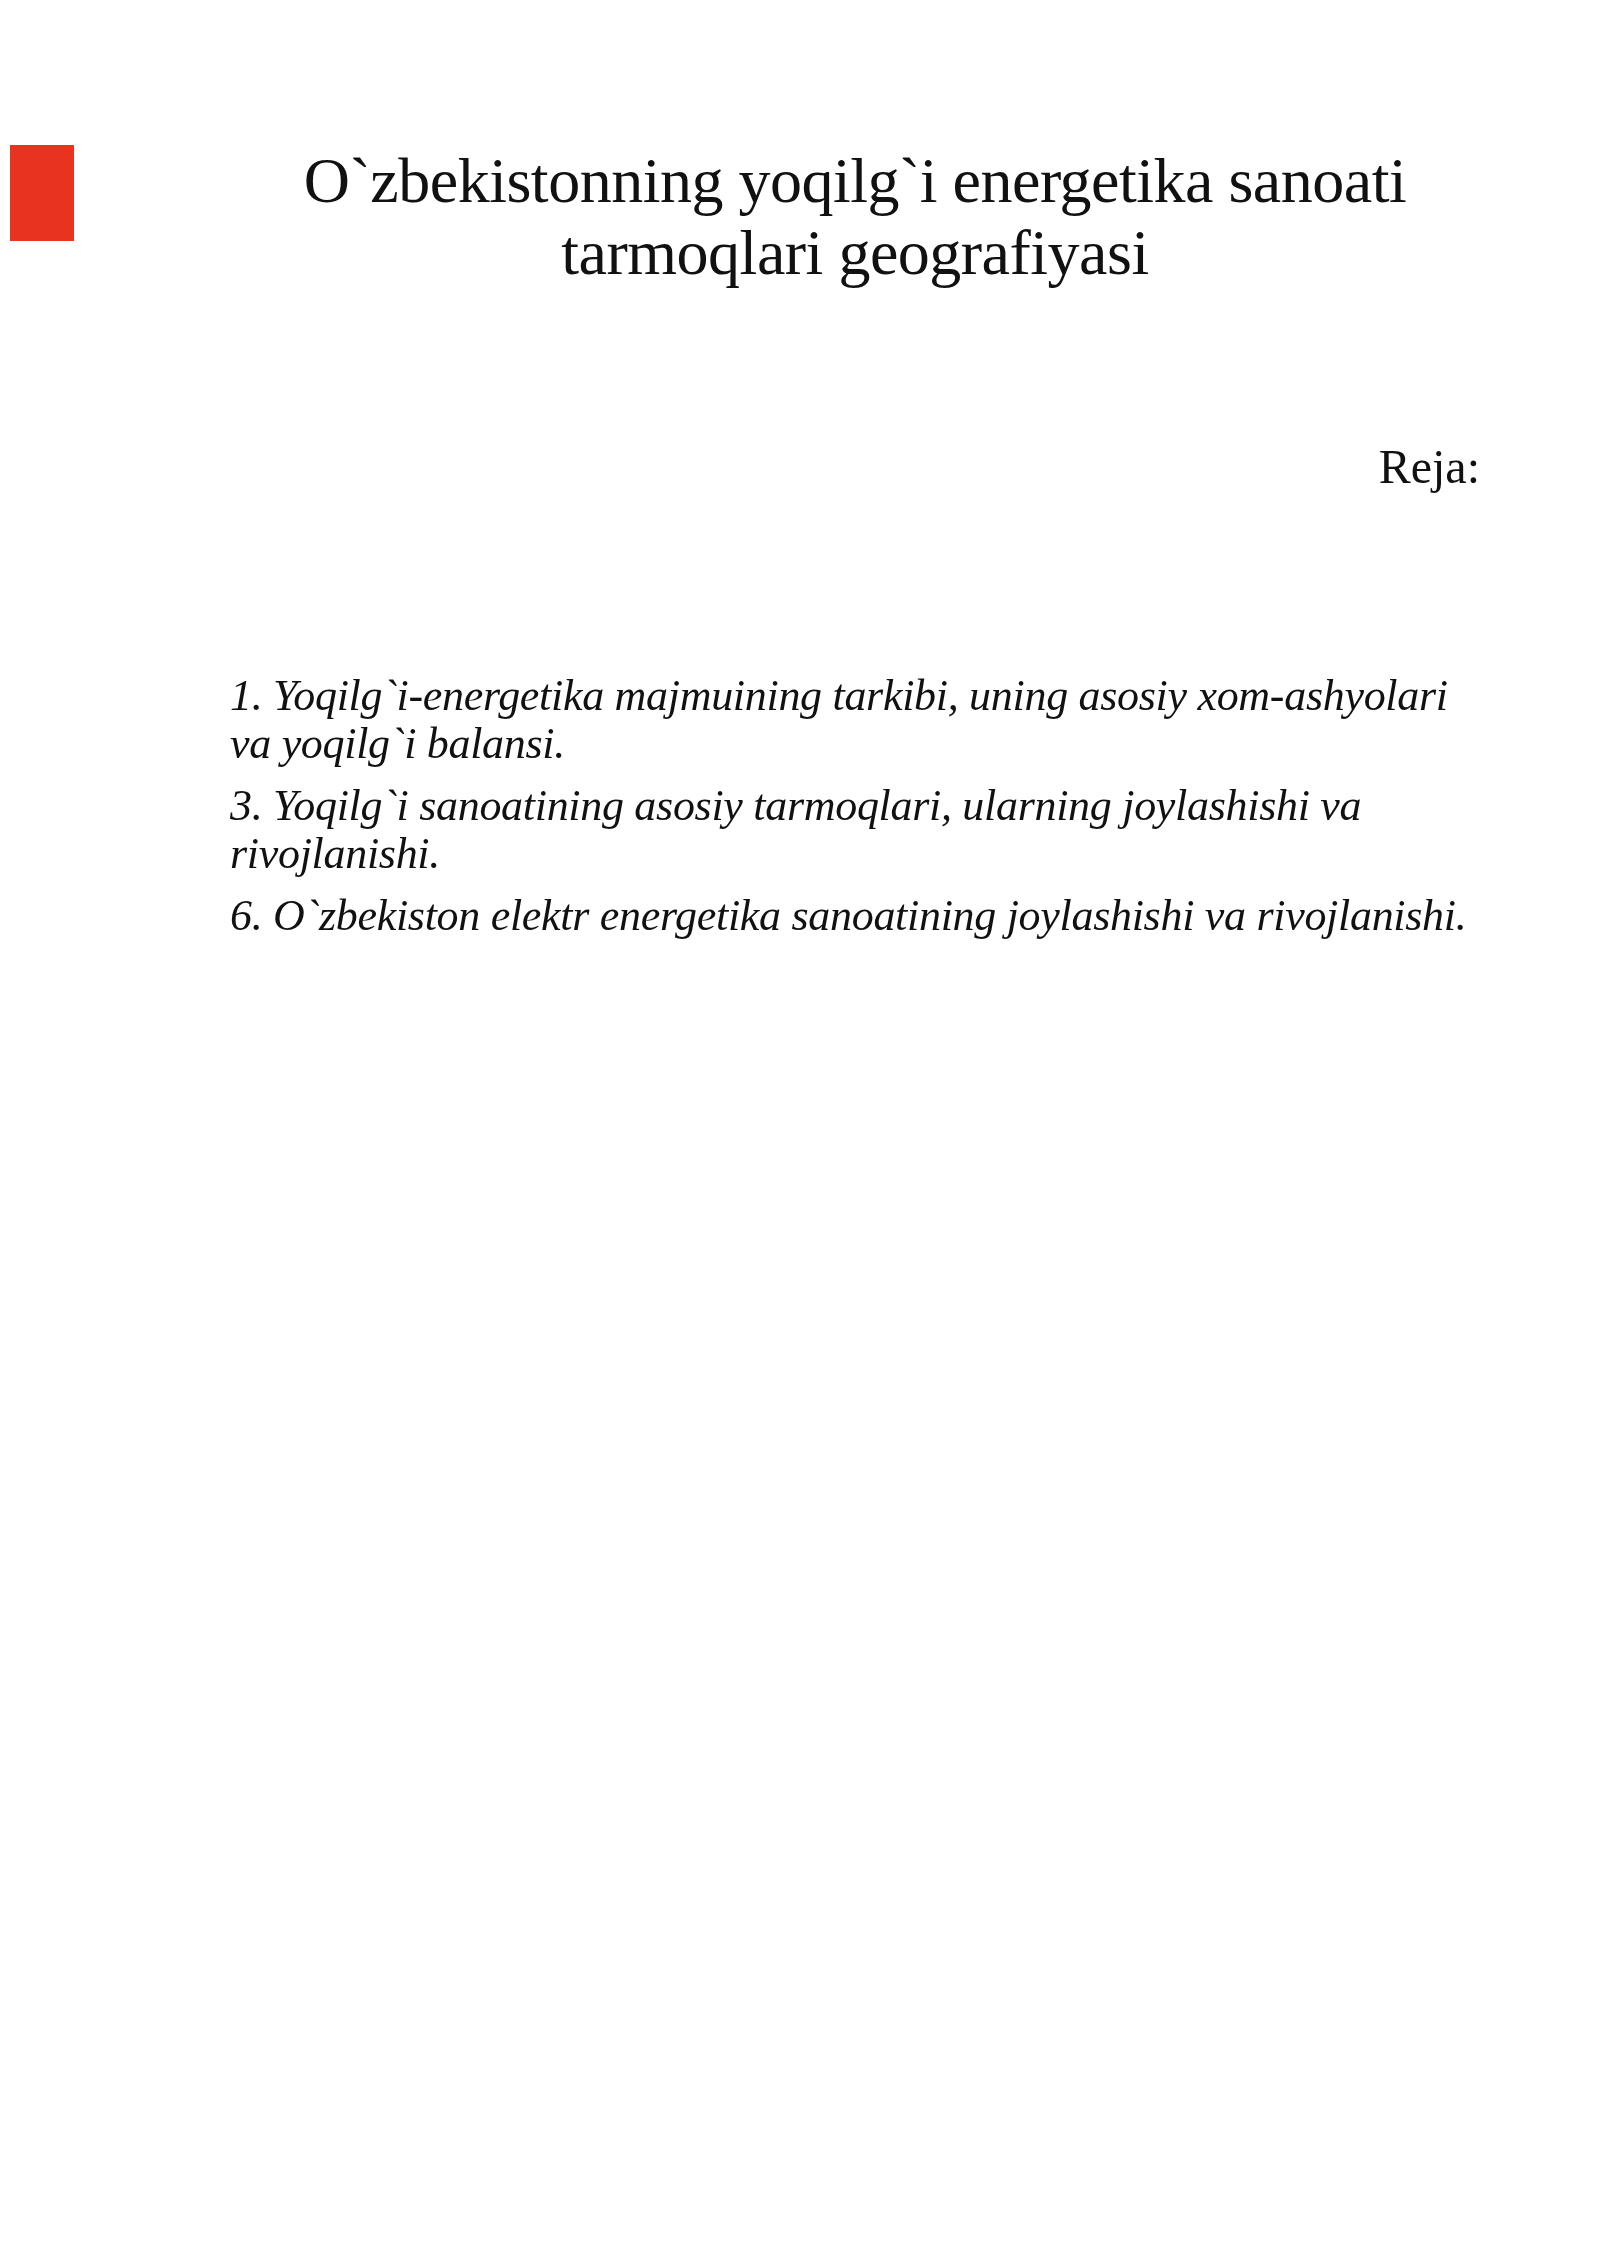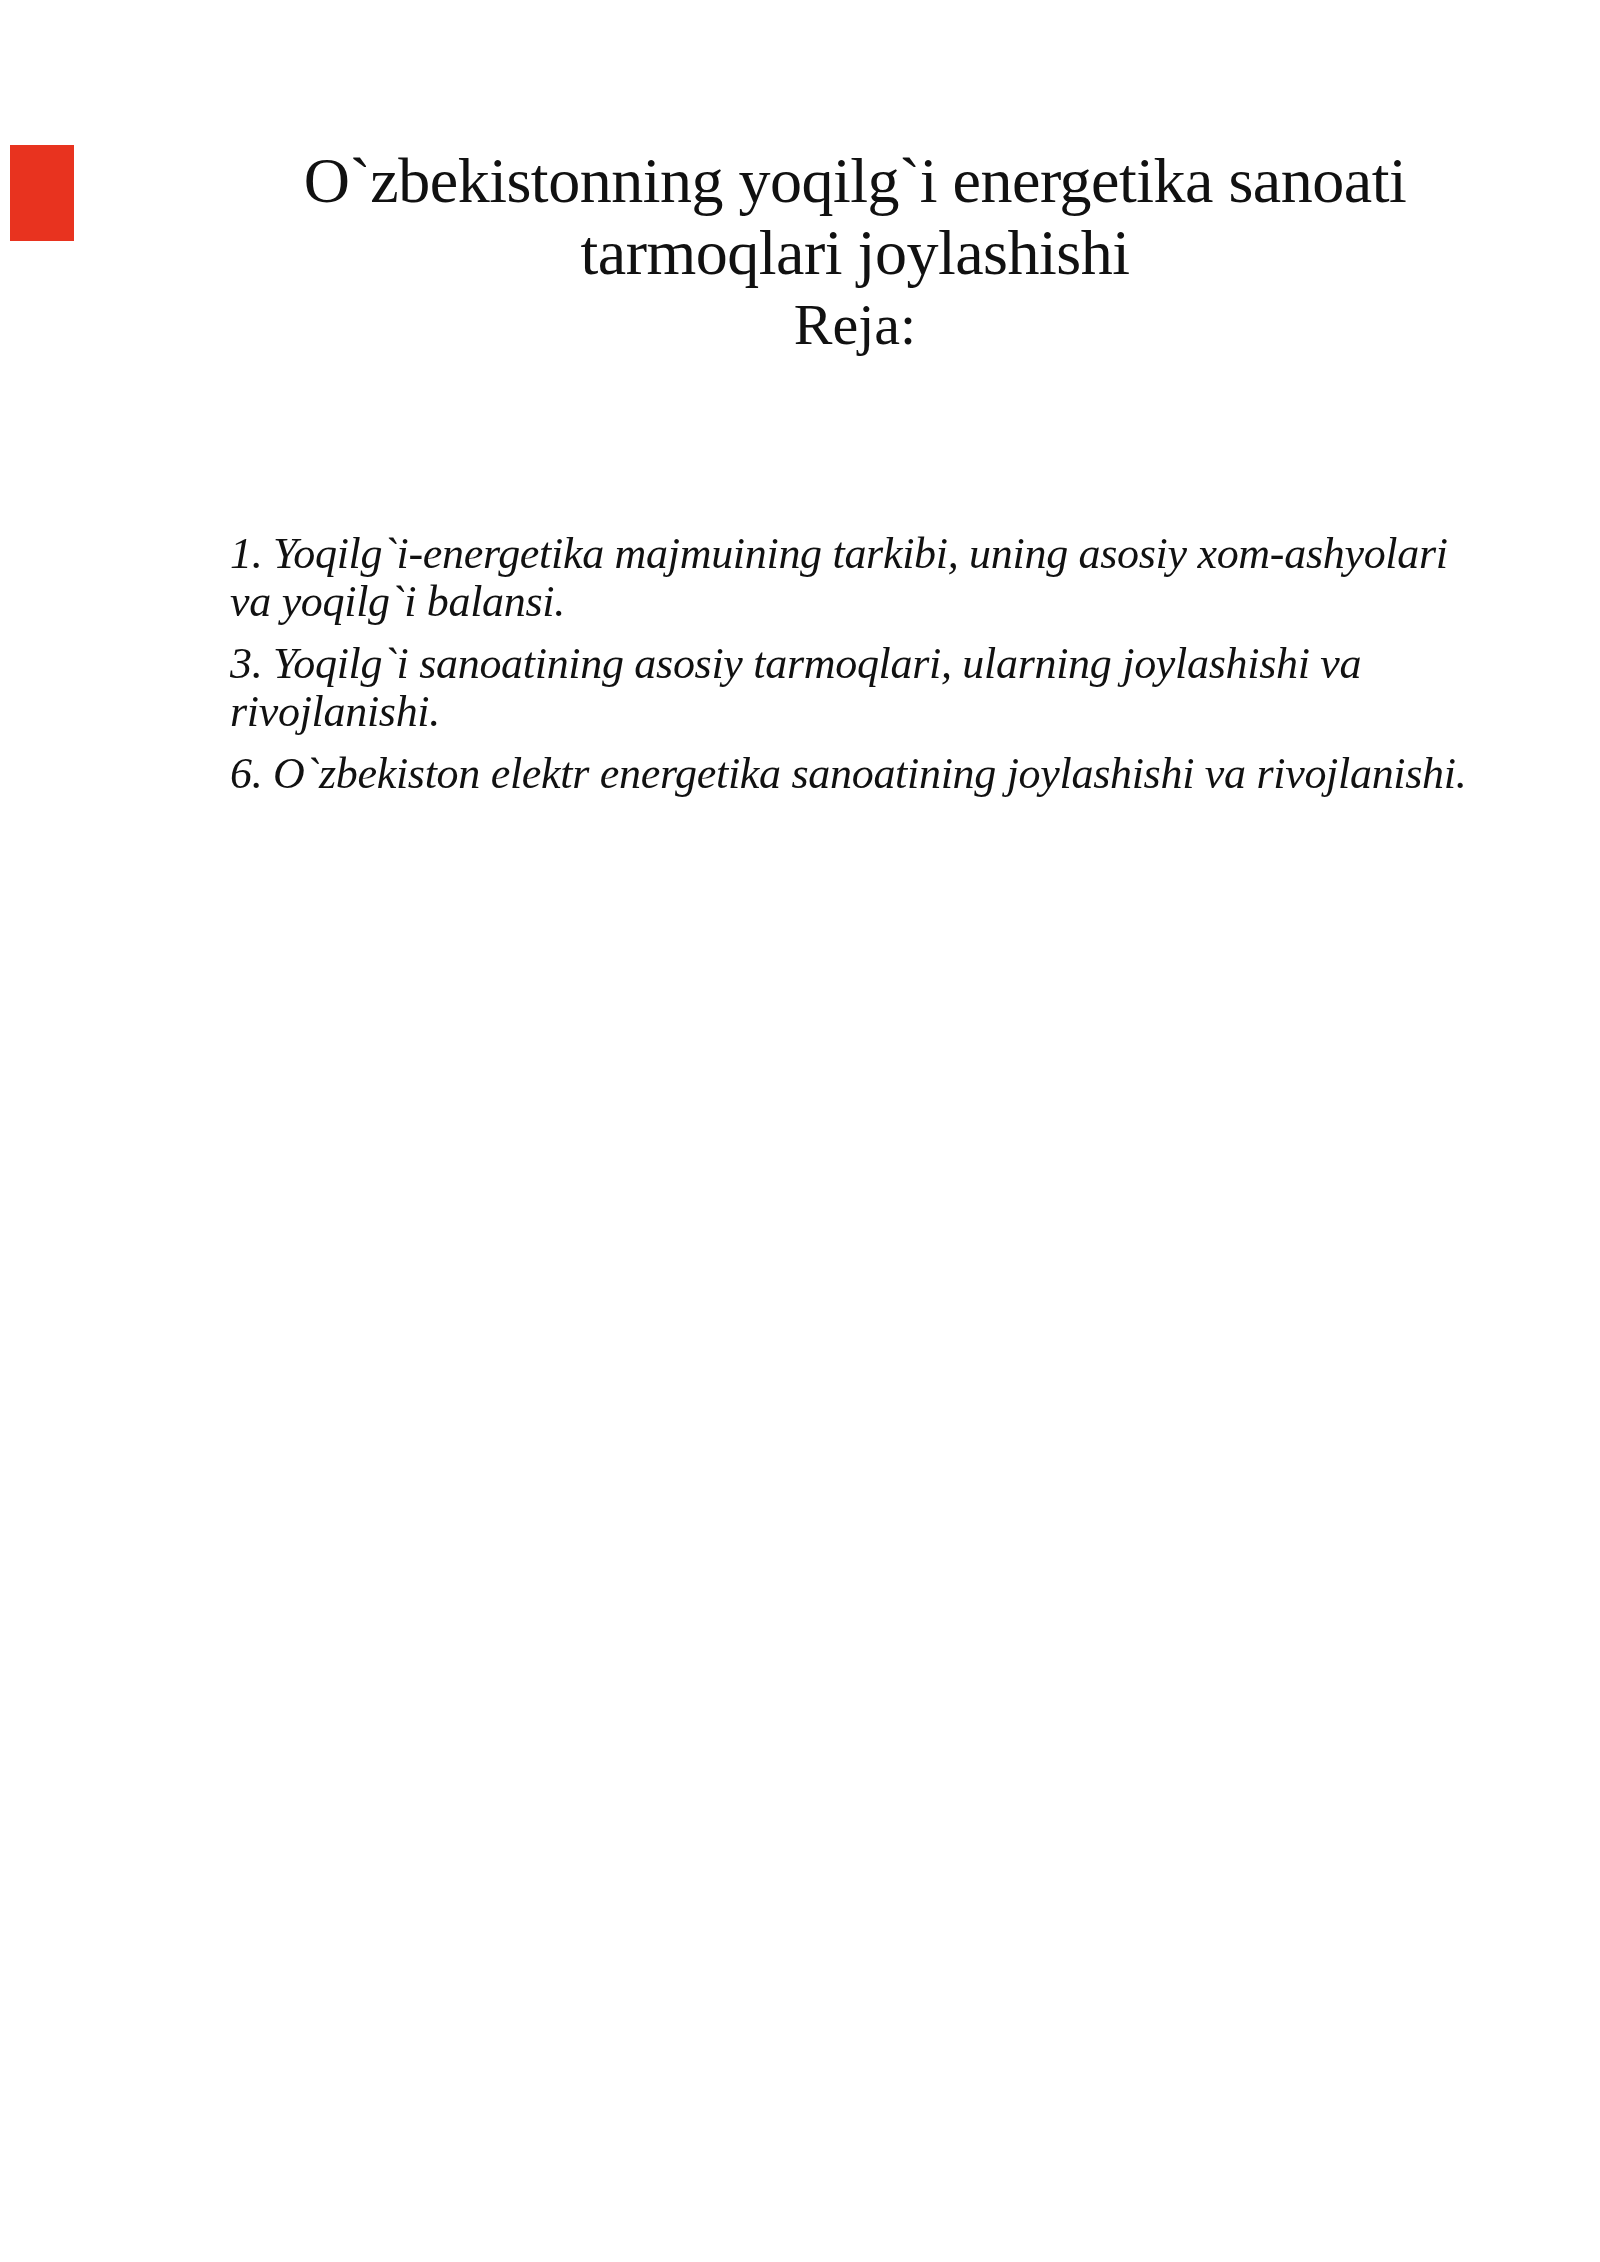--- a/index.html
+++ b/index.html
@@ -28,22 +28,23 @@
   }
   .doc-title {
     margin-top: 145px;
     text-align: center;
     font-size: 64px;
     line-height: 72px;
     font-weight: normal;
     letter-spacing: -0.5px;
   }
   .section-heading {
-    text-align: center;
-    font-size: 58px;
+    margin-top: 142px;
+    text-align: right;
+    font-size: 48px;
     line-height: 72px;
     font-weight: normal;
   }
   .plan-list {
     margin-top: 169px;
   }
   .plan-item {
     font-style: italic;
     font-size: 44px;
     line-height: 48px;
@@ -54,21 +55,21 @@
 </style>
 </head>
 <body style="background: rgb(255, 255, 255); color: rgb(17, 17, 17);">
 
 <div class="page">
 
   <div class="corner-mark" style="background: rgb(232, 51, 31);"></div>
 
   <h1 class="doc-title">
     <div>O`zbekistonning yoqilg`i energetika sanoati</div>
-    <div>tarmoqlari joylashishi</div>
+    <div>tarmoqlari geografiyasi</div>
   </h1>
 
   <h2 class="section-heading">Reja:</h2>
 
   <div class="plan-list">
     <p class="plan-item">1. Yoqilg`i-energetika majmuining tarkibi, uning asosiy xom-ashyolari va yoqilg`i balansi.</p>
     <p class="plan-item">3. Yoqilg`i sanoatining asosiy tarmoqlari, ularning joylashishi va rivojlanishi.</p>
     <p class="plan-item">6. O`zbekiston elektr energetika sanoatining joylashishi va rivojlanishi.</p>
   </div>
 

